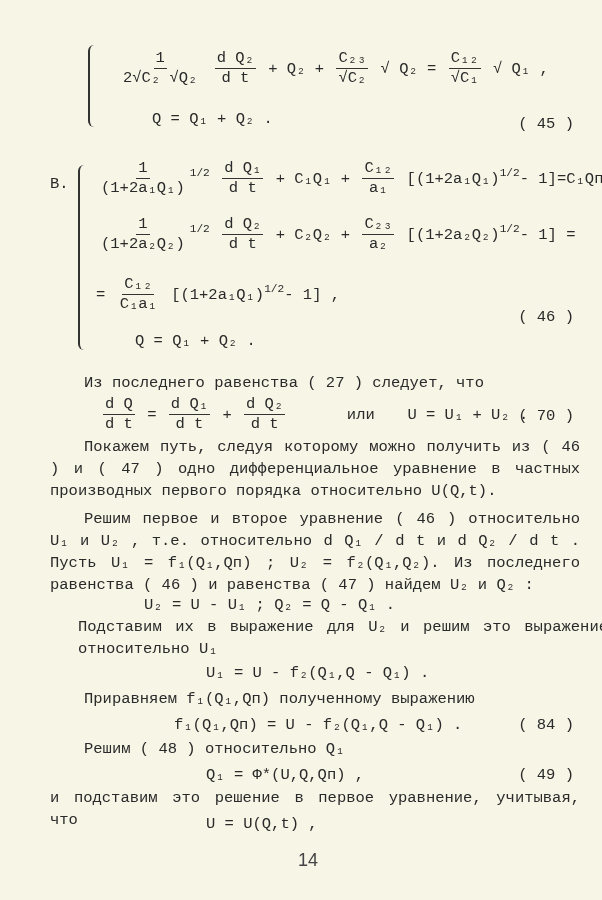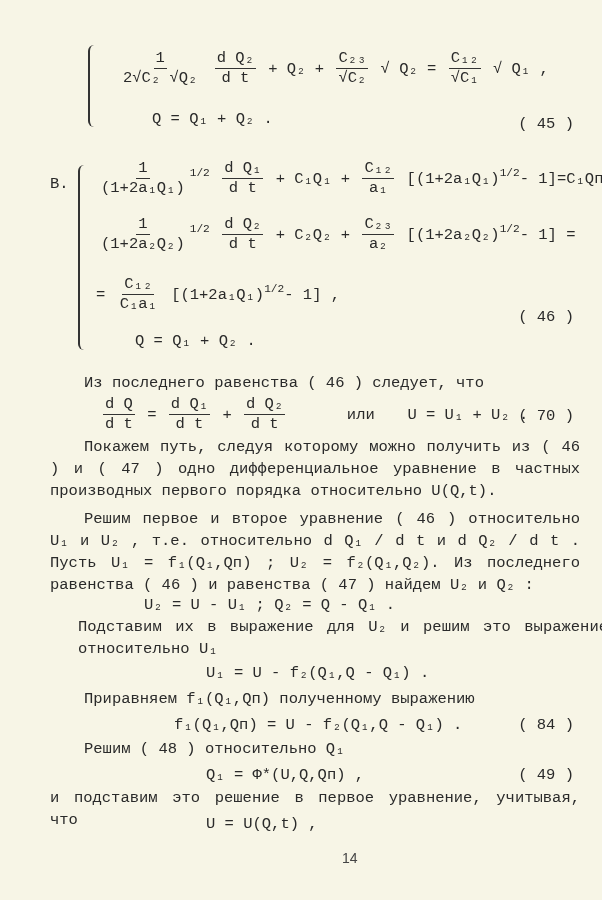--- a/index.html
+++ b/index.html
@@ -16,21 +16,21 @@
   .frac { display: inline-flex; flex-direction: column; align-items: center; vertical-align: middle; margin: 0 3px; }
   .frac .num { padding: 0 2px 1px; border-bottom: 1.3px solid #333; line-height: 1.1; }
   .frac .den { padding: 1px 2px 0; line-height: 1.1; }
   sup { font-size: 0.72em; vertical-align: 0.6em; text-align: center; }
   .brace {
     position: absolute; border-left: 2px solid #333; border-radius: 6px 0 0 6px;
   }
   .eqno { position: absolute; right: 28px; white-space: nowrap; text-align: center; }
   .para { position: absolute; left: 50px; width: 530px; line-height: 22px; text-align: justify; }
   .center { position: absolute; white-space: nowrap; margin-left: 44px; }
-  .pagenum { position: absolute; left: 298px; top: 850px; font-family: "Liberation Sans", sans-serif; font-size: 14px; color: #444; margin-left: 44px; }
+  .pagenum { position: absolute; left: 298px; top: 850px; font-family: "Liberation Sans", sans-serif; font-size: 18px; color: #444; }
 </style>
 </head>
 <body>
 
 <div class="brace" style="left:88px;top:45px;width:8px;height:82px;"></div>
 <div class="abs" style="left:118px;top:50px;">
   <span class="frac">
       <span class="num">1</span>
       <span class="den">2√C₂ √Q₂</span>
     </span>
@@ -91,21 +91,21 @@
 <div class="abs" style="left:96px;top:276px;">
   <span>=</span>
   <span class="frac">
       <span class="num">C₁₂</span>
       <span class="den">C₁a₁</span>
     </span>
   <span>[(1+2a₁Q₁)</span><sup>1/2</sup><span>- 1] ,</span>
 </div>
 <div class="abs" style="left:135px;top:332px;">Q = Q₁ + Q₂ .</div>
 
-<div class="abs" style="left:84px;top:374px;">Из последнего равенства ( 46 ) следует, что</div>
+<div class="abs" style="left:84px;top:374px;">Из последнего равенства ( 27 ) следует, что</div>
 
 <div class="abs" style="left:100px;top:396px;">
   <span class="frac">
       <span class="num">d Q</span>
       <span class="den">d t</span>
     </span>
   <span>=</span>
   <span class="frac">
       <span class="num">d Q₁</span>
       <span class="den">d t</span>

